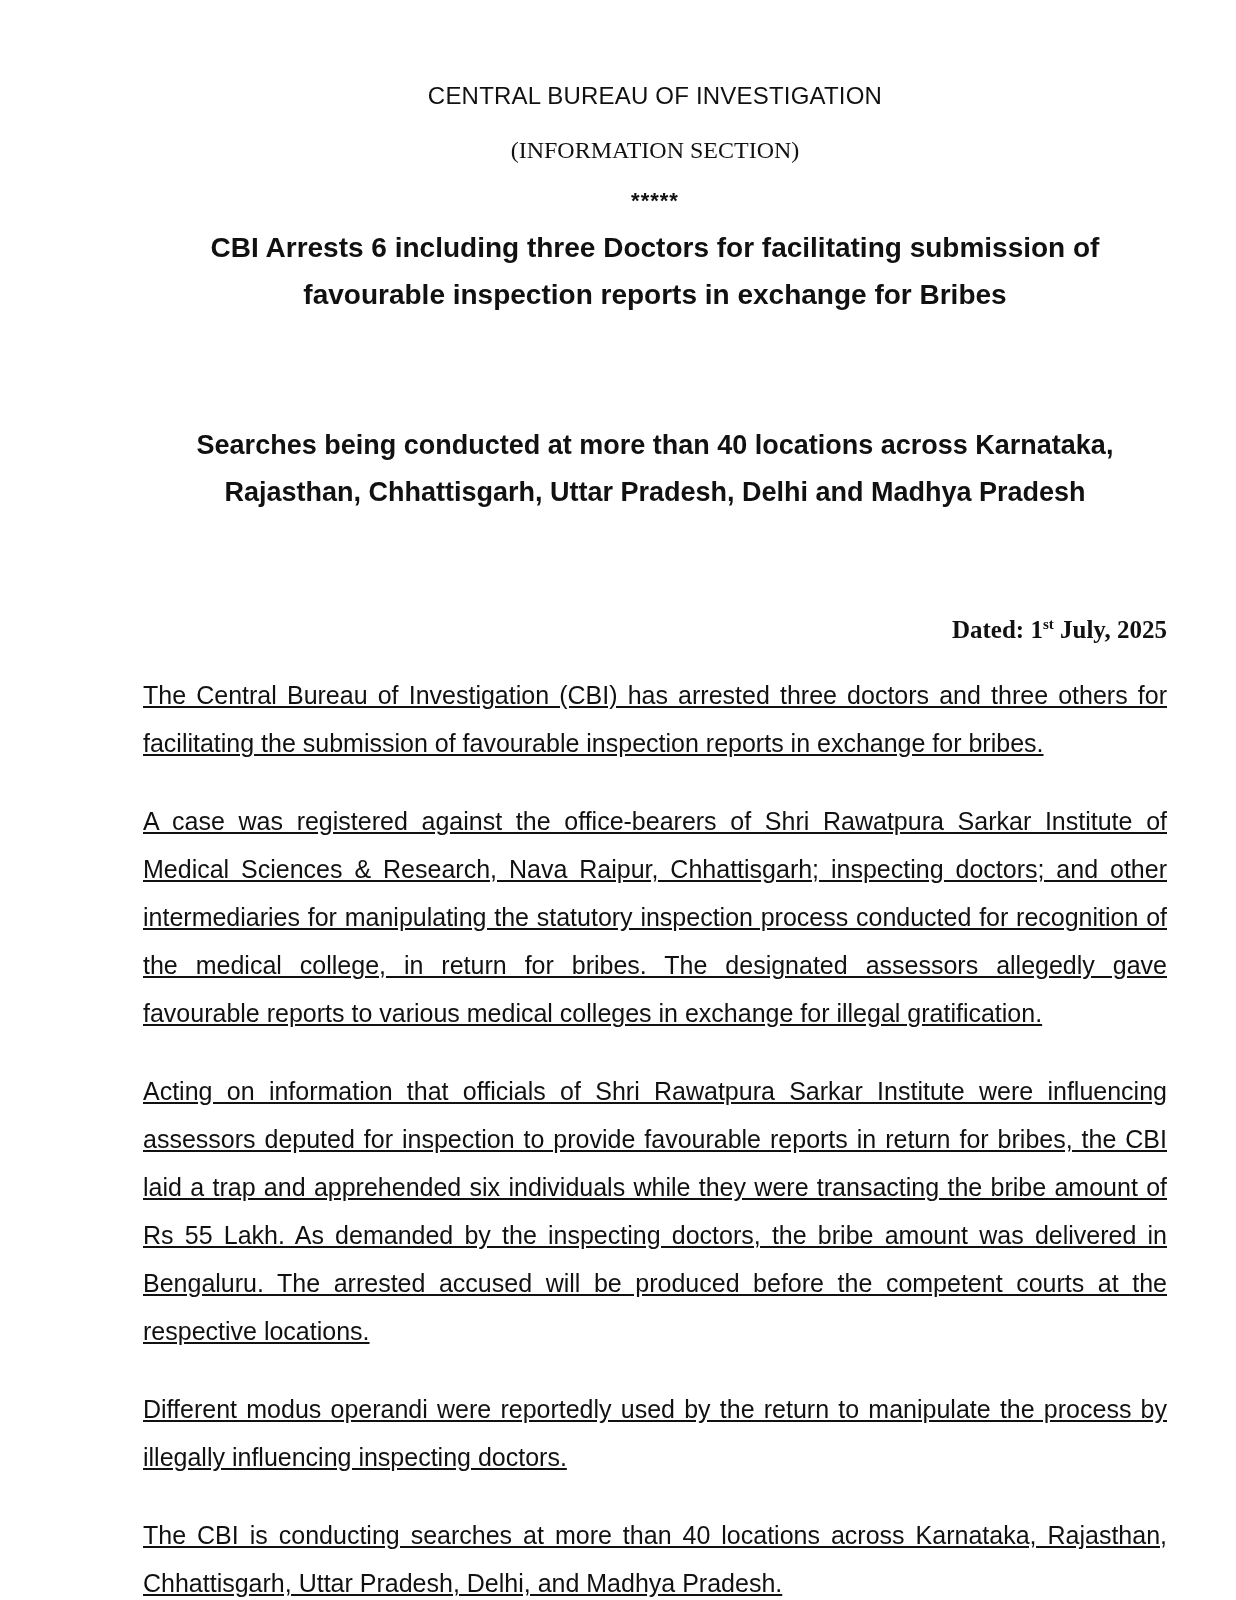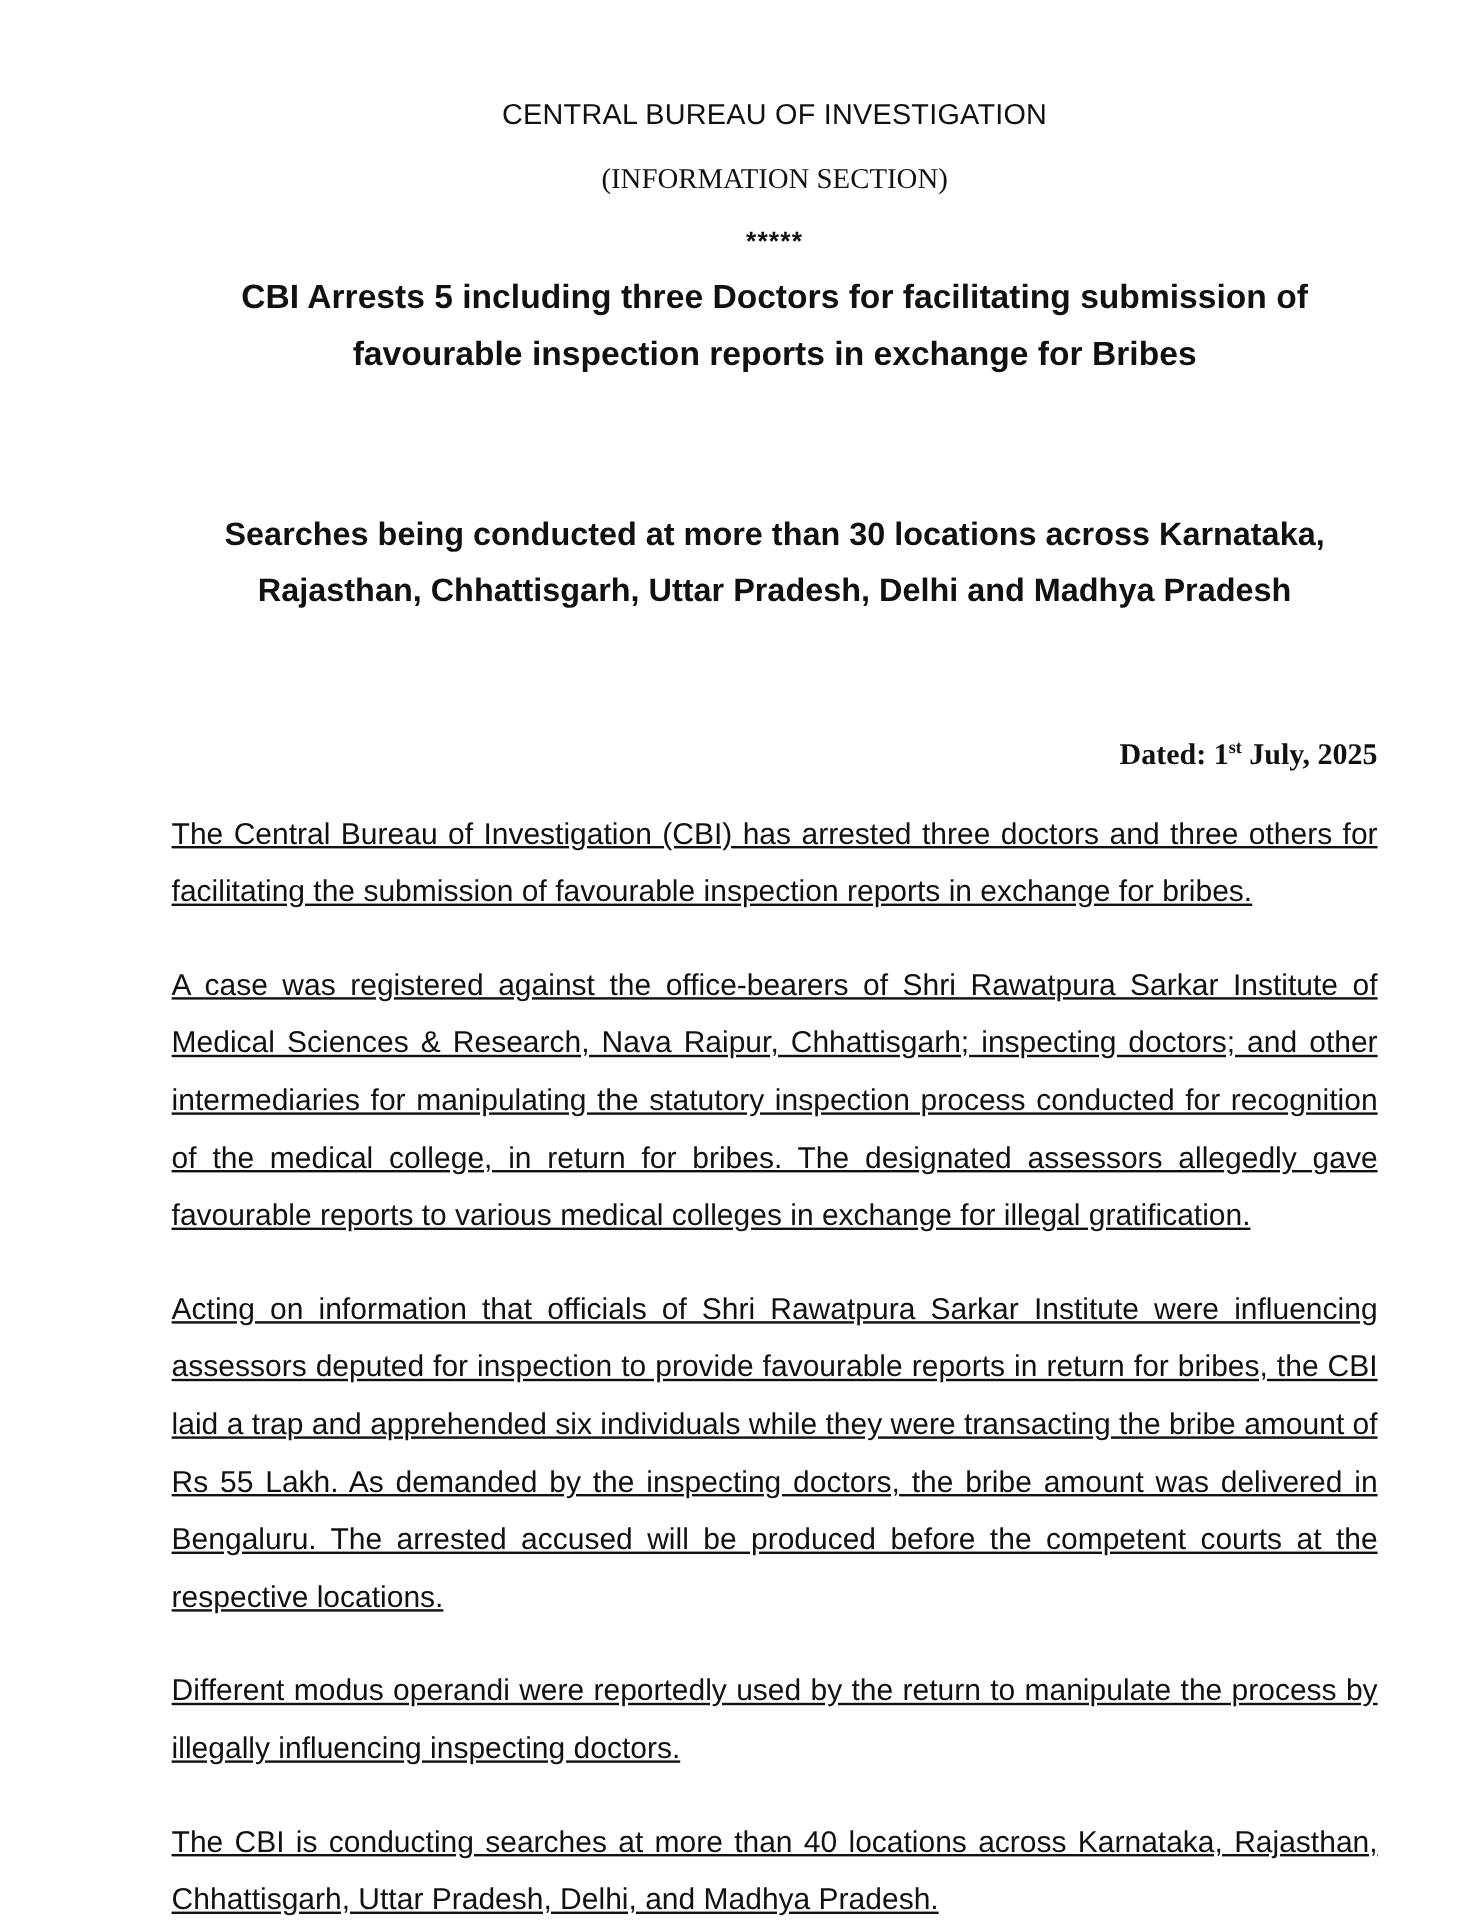--- a/index.html
+++ b/index.html
@@ -9,21 +9,21 @@
   }
   .page {
     position: relative;
     width: 1236px;
     height: 1600px;
     margin: 0 auto;
     background: #ffffff;
     color: #111111;
     font-family: "Liberation Sans", sans-serif;
     box-sizing: border-box;
-    padding: 82px 88px 0 143px;
+    padding: 82px 69px 0 143px;
     overflow: hidden;
   }
   .org-title {
     text-align: center;
     font-size: 24px;
     letter-spacing: 0.2px;
     margin: 0 0 27px 0;
   }
   .section-title {
     text-align: center;
@@ -77,22 +77,22 @@
 </style>
 </head>
 <body>
 
 <div class="page">
 
   <header>
     <div class="org-title">CENTRAL BUREAU OF INVESTIGATION</div>
     <div class="section-title">(INFORMATION SECTION)</div>
     <div class="stars">*****</div>
-    <h1 class="headline">CBI Arrests 5 including three Doctors for facilitating submission of favourable inspection reports in exchange for Bribes</h1>
-    <h2 class="subheadline">Searches being conducted at more than 30 locations across Karnataka, Rajasthan, Chhattisgarh, Uttar Pradesh, Delhi and Madhya Pradesh</h2>
+    <h1 class="headline">CBI Arrests 6 including three Doctors for facilitating submission of favourable inspection reports in exchange for Bribes</h1>
+    <h2 class="subheadline">Searches being conducted at more than 40 locations across Karnataka, Rajasthan, Chhattisgarh, Uttar Pradesh, Delhi and Madhya Pradesh</h2>
   </header>
 
   <div class="dateline">
     <span>Dated: 1</span><sup>st</sup><span> July, 2025</span>
   </div>
 
   <main class="body-text">
     <p>The Central Bureau of Investigation (CBI) has arrested three doctors and three others for facilitating the submission of favourable inspection reports in exchange for bribes.</p>
     <p>A case was registered against the office-bearers of Shri Rawatpura Sarkar Institute of Medical Sciences &amp; Research, Nava Raipur, Chhattisgarh; inspecting doctors; and other intermediaries for manipulating the statutory inspection process conducted for recognition of the medical college, in return for bribes. The designated assessors allegedly gave favourable reports to various medical colleges in exchange for illegal gratification.</p>
     <p>Acting on information that officials of Shri Rawatpura Sarkar Institute were influencing assessors deputed for inspection to provide favourable reports in return for bribes, the CBI laid a trap and apprehended six individuals while they were transacting the bribe amount of Rs 55 Lakh. As demanded by the inspecting doctors, the bribe amount was delivered in Bengaluru. The arrested accused will be produced before the competent courts at the respective locations.</p>

